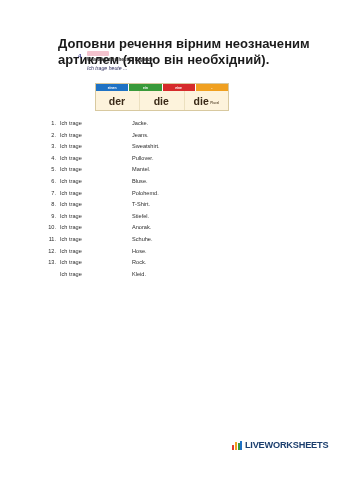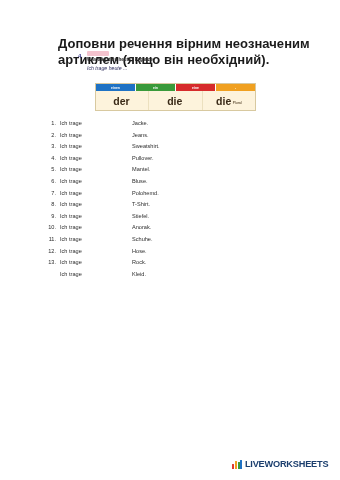--- a/index.html
+++ b/index.html
@@ -76,21 +76,21 @@
     font-style: italic;
     color: #2a2a5a;
     white-space: nowrap;
   }
 
   
   .art-table {
     position: absolute;
     left: 95px;
     top: 83px;
-    width: 161px;
+    width: 134px;
     border: 0.5px solid #d8c9a0;
   }
   .art-row {
     display: flex;
     width: 100%;
   }
   .art-head-cell {
     flex: 1;
     height: 7px;
     display: flex;
@@ -153,21 +153,21 @@
     width: 72px;
   }
   .li-word {
     flex: 0 0 auto;
   }
 
   
   .footer {
     position: absolute;
     left: 232px;
-    top: 459px;
+    top: 440px;
     display: flex;
     align-items: center;
     gap: 2.5px;
   }
   .logo-icon {
     display: flex;
     align-items: flex-end;
     gap: 0.8px;
     height: 9px;
   }

